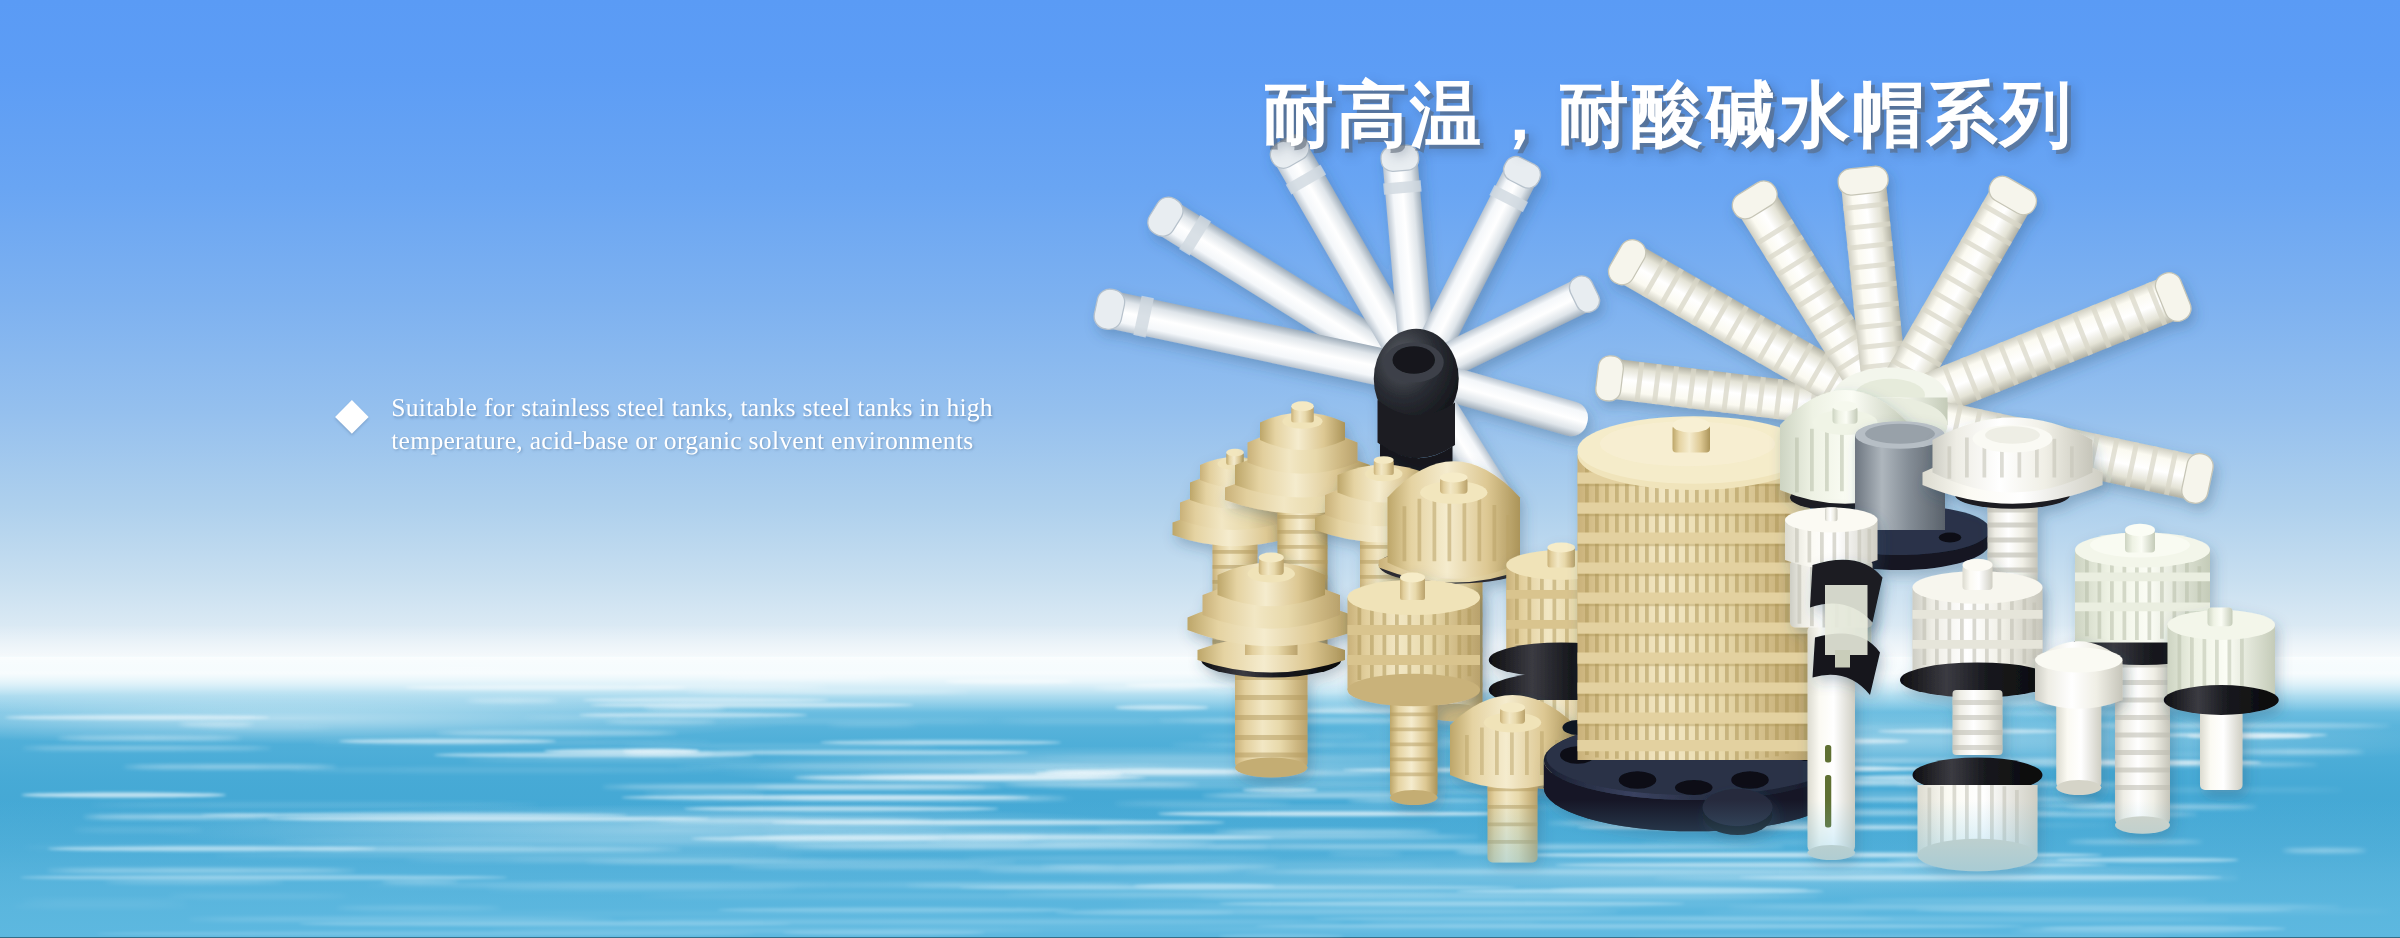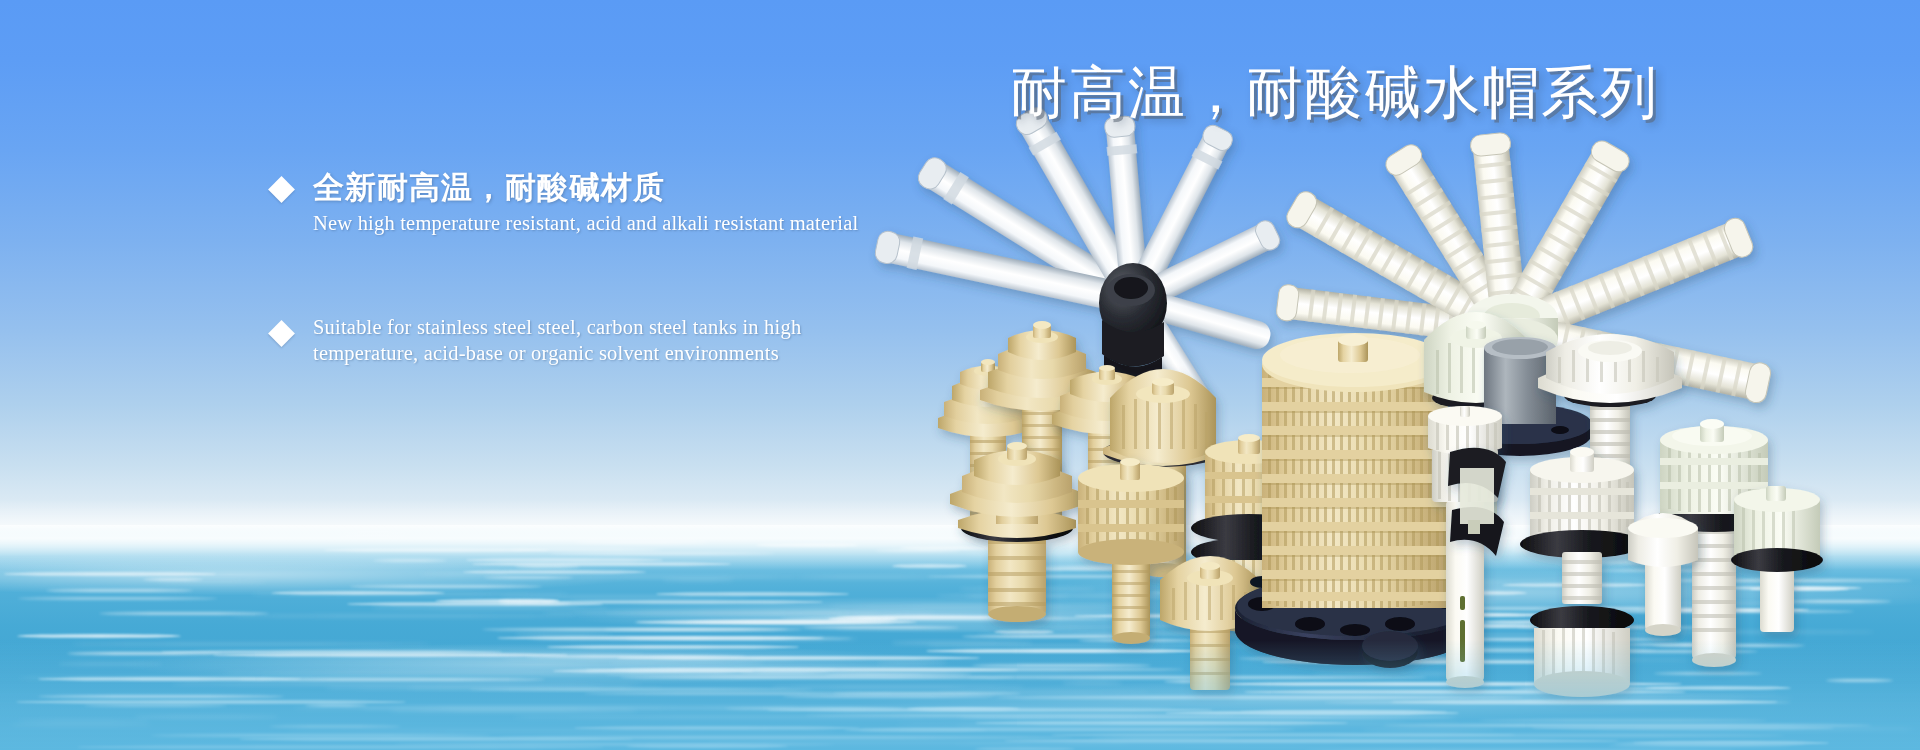--- a/index.html
+++ b/index.html
@@ -94,21 +94,21 @@
     background: linear-gradient(to bottom, rgba(255,255,255,0) 0%, rgba(255,255,255,.85) 55%, rgba(255,255,255,0) 100%);
     pointer-events:none;
   }
 
   
   .headline {
     position: absolute;
     left: 1010px;
     top: 60px;
     font-size: 57px;
-    font-weight: normal;
+    font-weight: bold;
     color: #ffffff;
     letter-spacing: 2px;
     line-height: 1.15;
     text-shadow: 3px 3px 0 rgba(90,100,115,0.55), 5px 5px 9px rgba(40,60,90,0.35);
     white-space: nowrap;
     text-align: right;
   }
 
   .bullet-block { position: absolute; }
   .bullet-block .row { display: flex; align-items: flex-start; }
@@ -1169,33 +1169,24 @@
       <linearGradient id="fade" x1="0" y1="0" x2="0" y2="1">
         <stop offset="0%" stop-color="#6fc2e5" stop-opacity="0"></stop>
         <stop offset="55%" stop-color="#6cc0e4" stop-opacity=".45"></stop>
         <stop offset="100%" stop-color="#62bbe2" stop-opacity=".8"></stop>
       </linearGradient>
     </defs>
   </svg>
 
   <div class="headline">耐高温，耐酸碱水帽系列</div>
 
-  <div class="bullet-block" id="block1">
-    <div class="row">
-      <div class="diamond"></div>
-      <div>
-        <div class="cn">全新耐高温，耐酸碱材质</div>
-        <div class="en">New high temperature resistant, acid and alkali resistant material</div>
-      </div>
-    </div>
-  </div>
 
   <div class="bullet-block" id="block2">
     <div class="row">
       <div class="diamond"></div>
       <div>
-        <div class="en">Suitable for stainless steel steel, carbon steel tanks in high
+        <div class="en">Suitable for stainless steel tanks, tanks steel tanks in high
 temperature, acid-base or organic solvent environments</div>
       </div>
     </div>
   </div>
 
 </div>
 
 </body></html>

